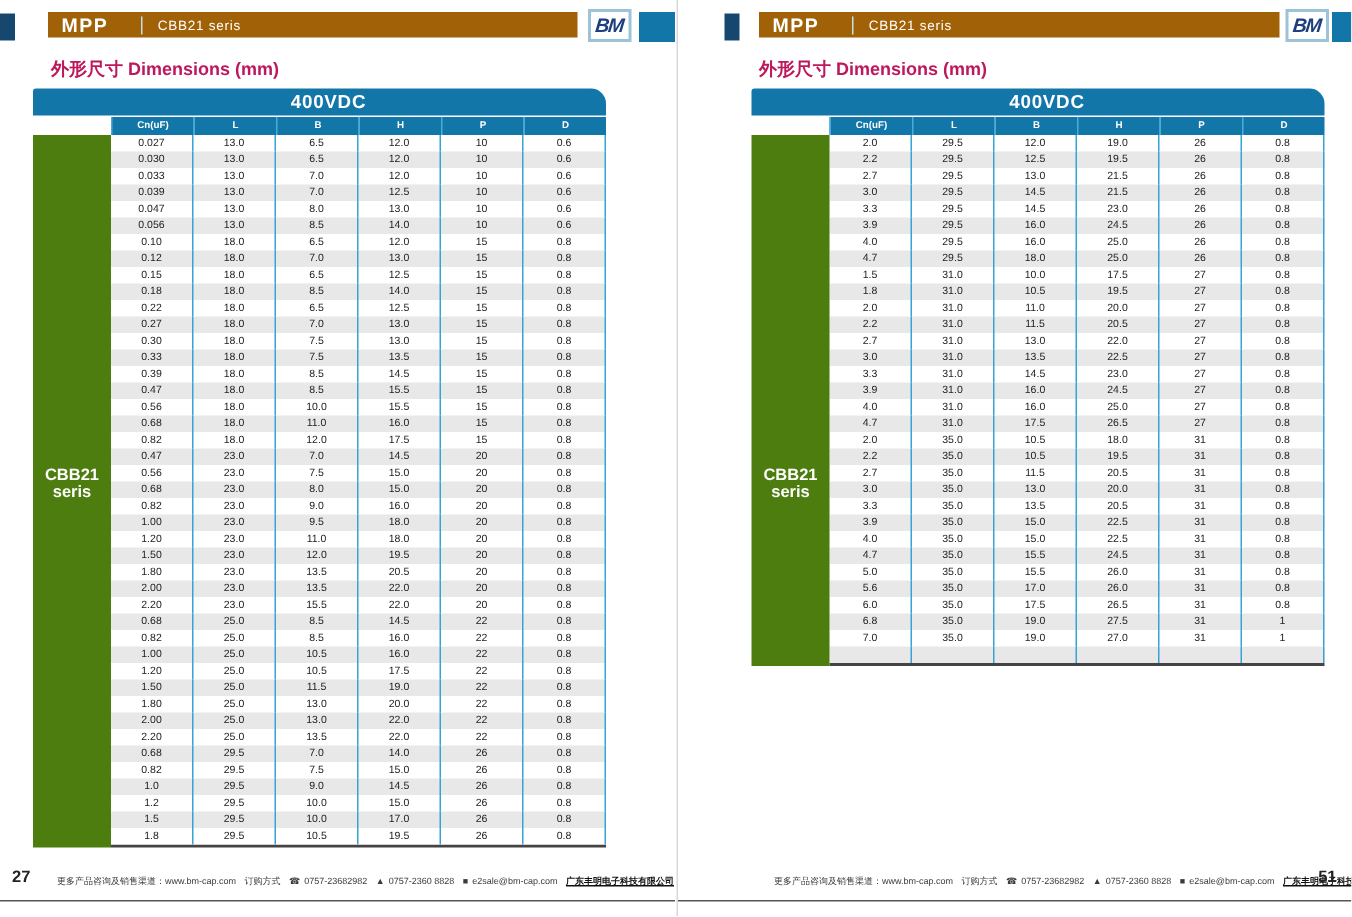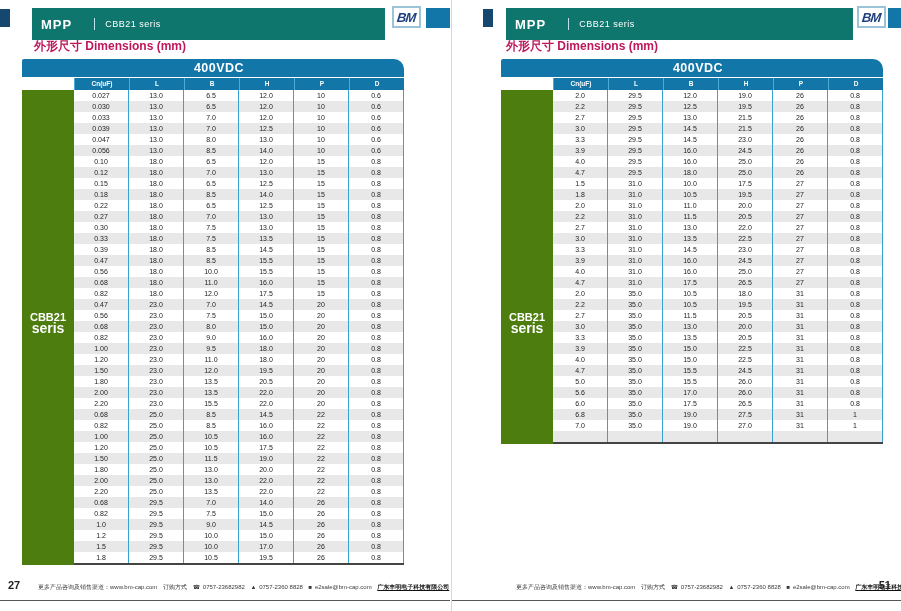--- a/index.html
+++ b/index.html
@@ -7,21 +7,21 @@
   .sheet { position:relative; width:901px; height:611px; background:#fff; overflow:hidden; }
   .page { position:absolute; top:0; height:611px; width:450px; background:#fff; }
   .page-left { left:0; }
   .page-right { left:451px; border-left:1px solid #d8d8d8; width:449px; }
 
   
   .hdr { position:absolute; top:8px; left:0; right:0; height:20px; }
   .hdr-sq { position:absolute; top:1px; width:10px; height:18px; background:#16486f; }
   .page-left  .hdr-sq { left:0; }
   .page-right .hdr-sq { left:31px; }
-  .hdr-bar { position:absolute; top:0; height:32px; background:#0f766e; display:flex; align-items:center; padding-left:9px; box-sizing:border-box; }
+  .hdr-bar { position:absolute; top:0; height:17px; background:#a16207; display:flex; align-items:center; padding-left:9px; box-sizing:border-box; }
   .page-left  .hdr-bar { left:32px; width:353px; }
   .page-right .hdr-bar { left:54px; width:347px; }
   .hdr-product { color:#fff; font-weight:bold; font-size:13px; letter-spacing:1px; }
   .hdr-div { display:inline-block; width:1px; height:12px; background:#bfe0ef; margin:0 10px 0 22px; }
   .hdr-series { color:#fff; font-weight:normal; font-size:9px; letter-spacing:0.5px; }
   .logo { position:absolute; top:-2px; width:29px; height:22px; background:#fff; border:2px solid #9dc3d8; box-sizing:border-box; text-align:center; }
   .page-left  .logo { left:392px; }
   .page-right .logo { left:405px; }
   .logo-text { display:inline-block; font-weight:bold; font-style:italic; font-size:13px; color:#1e3f7d; line-height:18px; letter-spacing:-1px; transform:skewX(-6deg); }
   .hdr-end { position:absolute; top:0; height:20px; background:#1276a9; }
@@ -38,21 +38,21 @@
   .page-left  .table-wrap { left:22px; }
   .page-right .table-wrap { left:49px; }
   .vbar { height:18px; background:#1276a9; color:#fff; font-weight:bold; font-size:12.5px; letter-spacing:0.5px; text-align:center; line-height:18px; border-radius:2px 10px 0 0;padding-left:12px; }
   .chead { display:flex; height:12px; margin-top:1px; }
   .sspacer { width:52px; background:#fff; }
   .hcell { flex:1; background:#1276a9; color:#fff; font-size:6.5px; font-weight:bold; text-align:center; line-height:12px; border-left:1px solid #4aacd6; }
   .tbody { display:flex; }
   .sidebar { width:52px; background:#4d7c0f; position:relative; }
   .side-label { position:absolute; top:222px; left:0; right:0; text-align:center; color:#fff; font-weight:bold; }
   .side-l1 { font-size:11px; line-height:11px; }
-  .side-l2 { font-size:14px; line-height:10px; }
+  .side-l2 { font-size:11px; line-height:10px; }
   .rows { flex:1; border-bottom:2px solid #444; }
   .trow { display:flex; height:11px; background:#fff; }
   .trow.alt { background:#e8e8e8; }
   .tcell { flex:1; font-size:7px; line-height:11px; text-align:center; color:#222; border-left:1px solid #35a3d4; overflow:hidden; }
   .tcell:first-child { border-left:none; }
   .tcell:last-child { border-right:1px solid #35a3d4; }
 
   
   .footer { position:absolute; top:581px; left:0; right:0; height:16px; }
   .pnum { position:absolute; top:-2px; font-size:11px; font-weight:bold; color:#222; }

